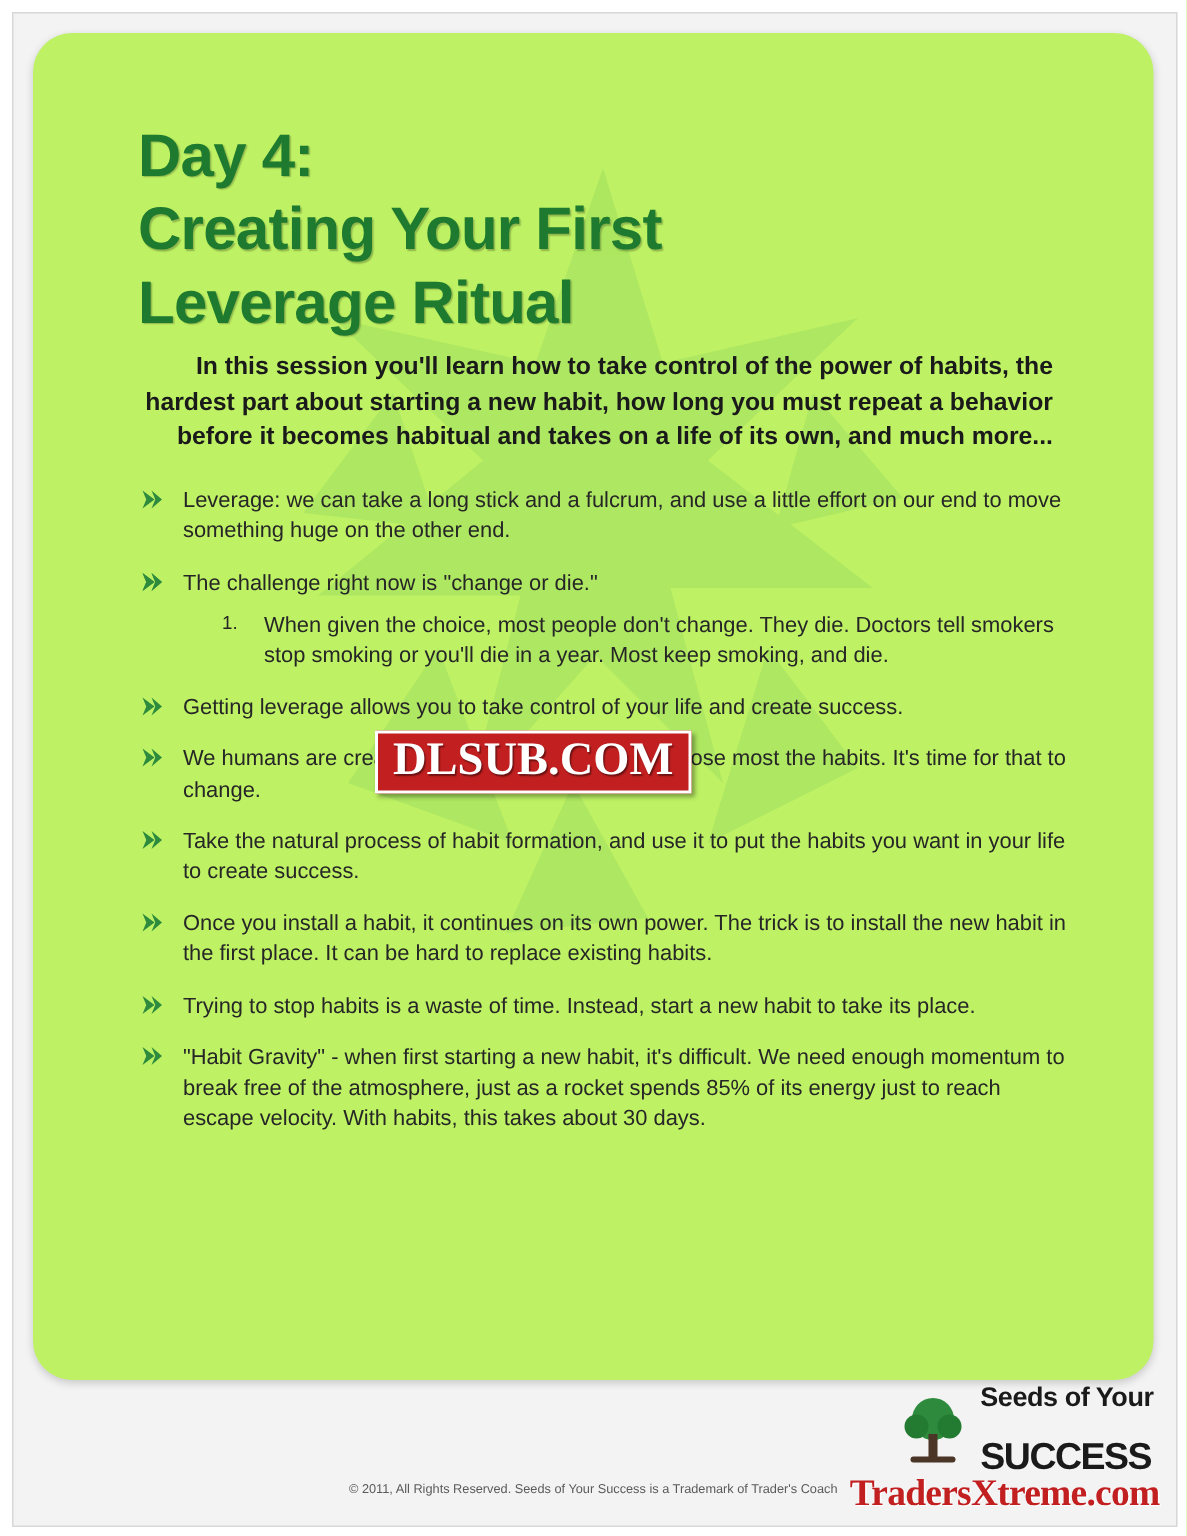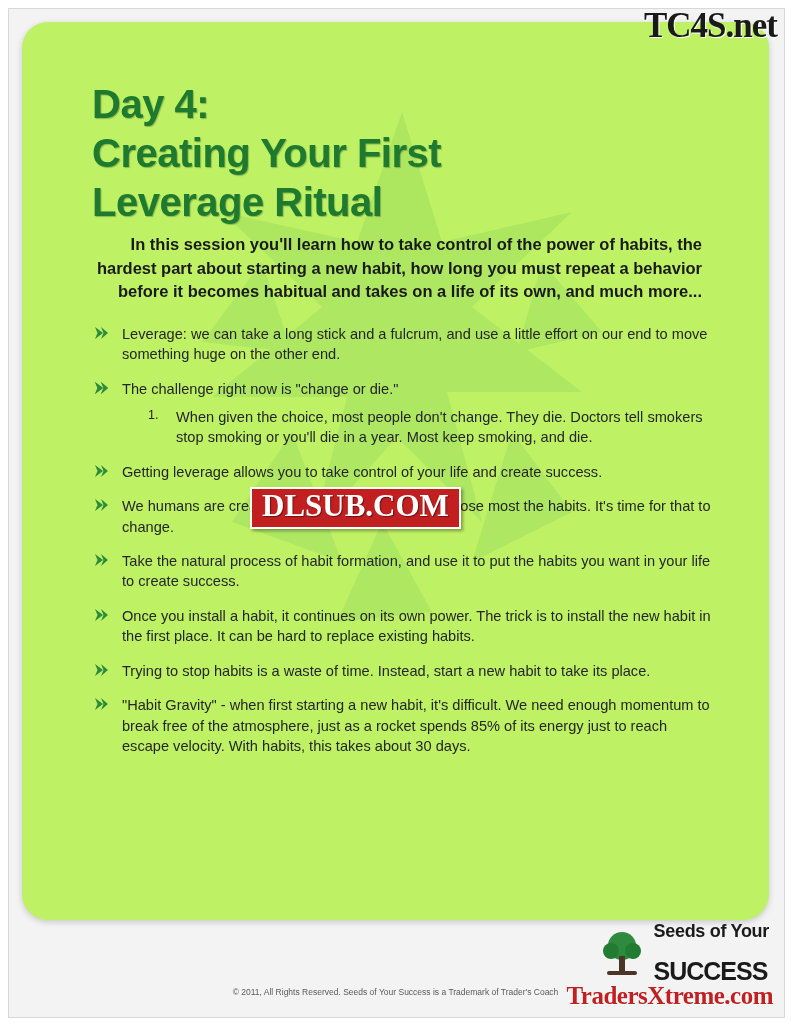--- a/index.html
+++ b/index.html
@@ -223,21 +223,20 @@
     letter-spacing: -0.5px;
   }
 </style>
 </head>
 <body>
 
 <div id="page">
 
   <div id="frame-band"></div>
 
-  <div id="brand-top">TC4S.net</div>
 
   <div id="card">
 
     <svg id="watermark" viewBox="0 0 520 620">
       <g fill="#3f9e4d">
         <polygon points="260,20 300,150 430,120 330,215 440,300 305,300 340,430 255,345 170,440 205,305 70,305 180,215 80,120 215,150"></polygon>
         <polygon points="150,340 200,470 90,430"></polygon>
         <polygon points="370,340 430,420 330,470"></polygon>
         <polygon points="240,430 290,520 195,530"></polygon>
         <polygon points="120,170 60,250 150,260"></polygon>

